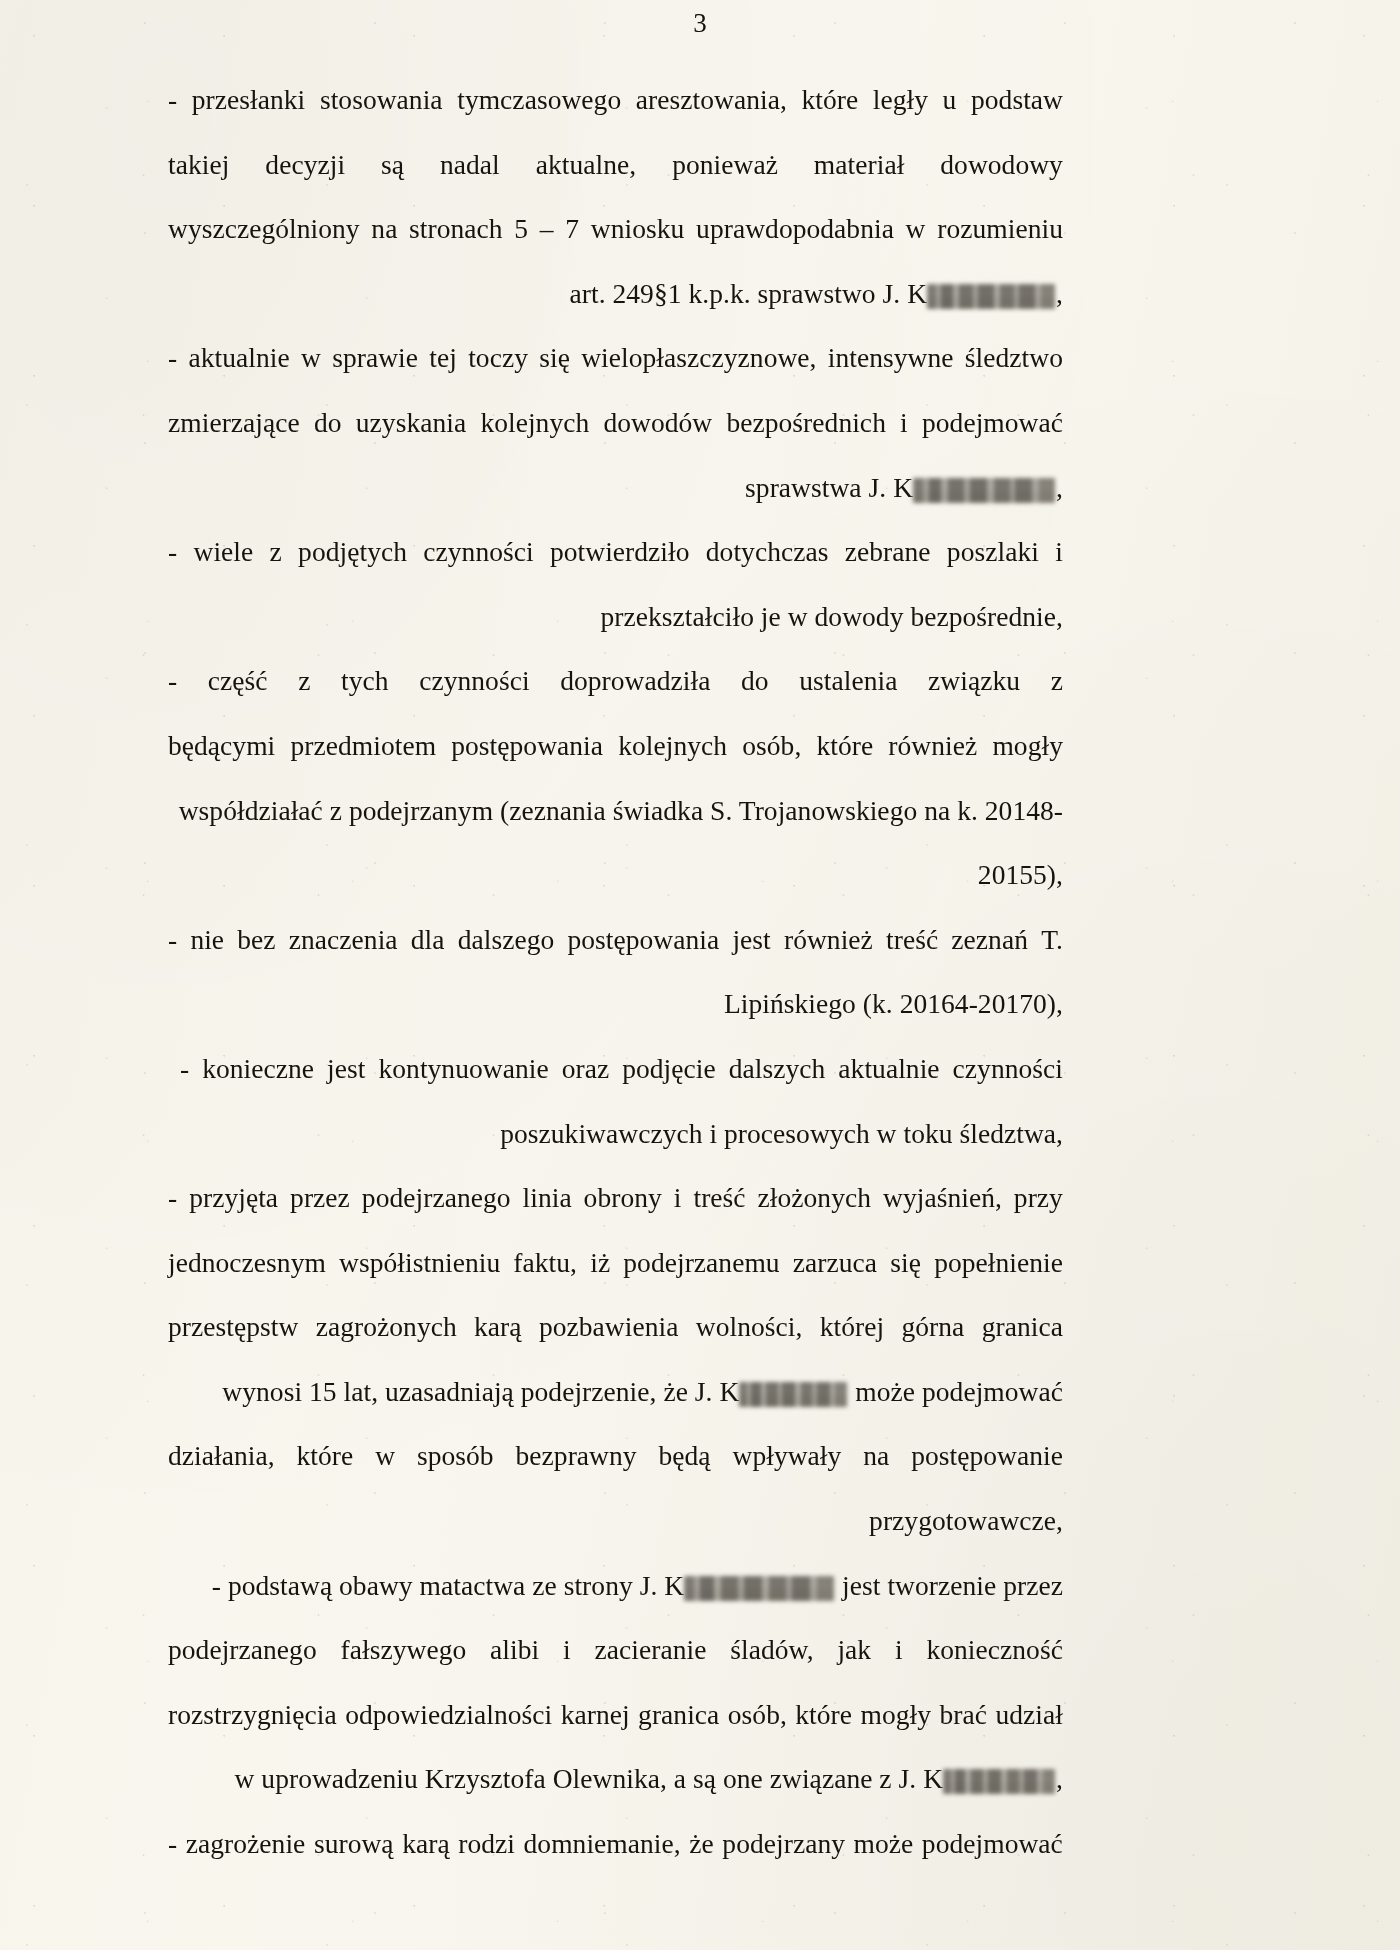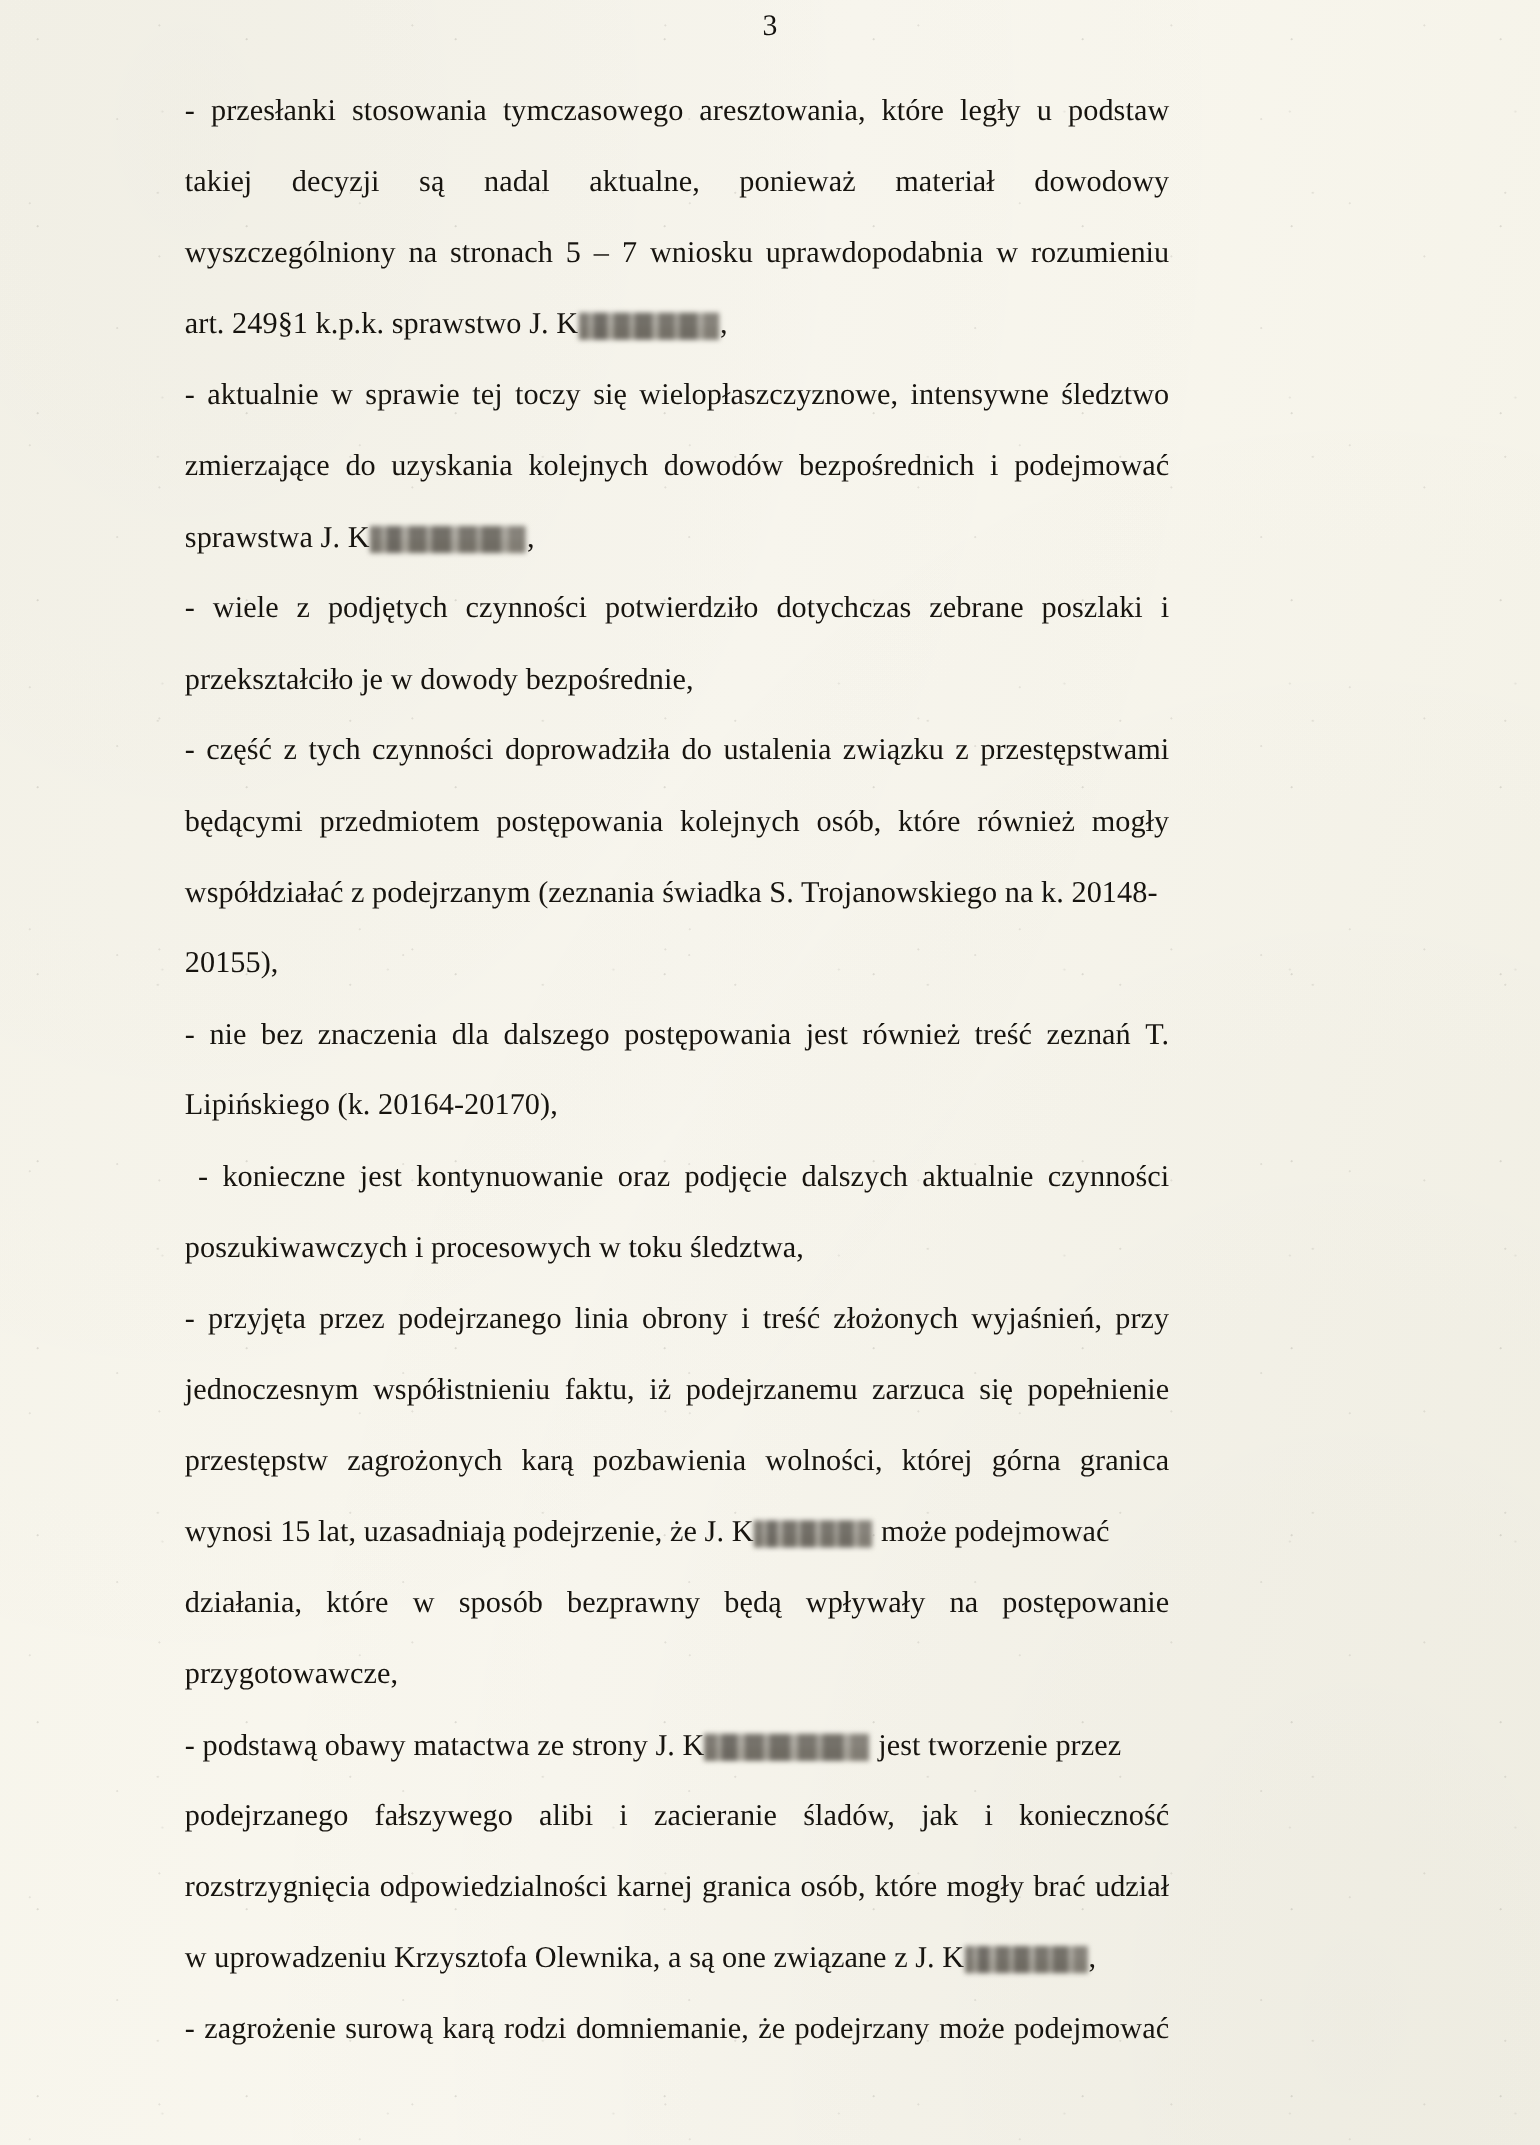--- a/index.html
+++ b/index.html
@@ -75,21 +75,21 @@
     color: #17140f;
   }
 
   
   .ln.just {
     display: flex;
     justify-content: space-between;
     white-space: normal;
   }
   .ln.just > span { display: inline-block; }
-  .ln.tight  { word-spacing: 0px; }
+  .ln.tight  { word-spacing: 0px; text-align: right; }
   .ln.ind    { padding-left: 12px; }
 
   
   .redact {
     display: inline-block;
     vertical-align: -6px;
     height: 25px;
     margin: 0 1px 0 0;
     border-radius: 1px;
     filter: blur(2.2px);
@@ -221,21 +221,20 @@
         <span>-</span>
         <span>część</span>
         <span>z</span>
         <span>tych</span>
         <span>czynności</span>
         <span>doprowadziła</span>
         <span>do</span>
         <span>ustalenia</span>
         <span>związku</span>
         <span>z</span>
-        <span>przestępstwami</span>
       </div>
 
     <div class="ln just">
         <span>będącymi</span>
         <span>przedmiotem</span>
         <span>postępowania</span>
         <span>kolejnych</span>
         <span>osób,</span>
         <span>które</span>
         <span>również</span>

